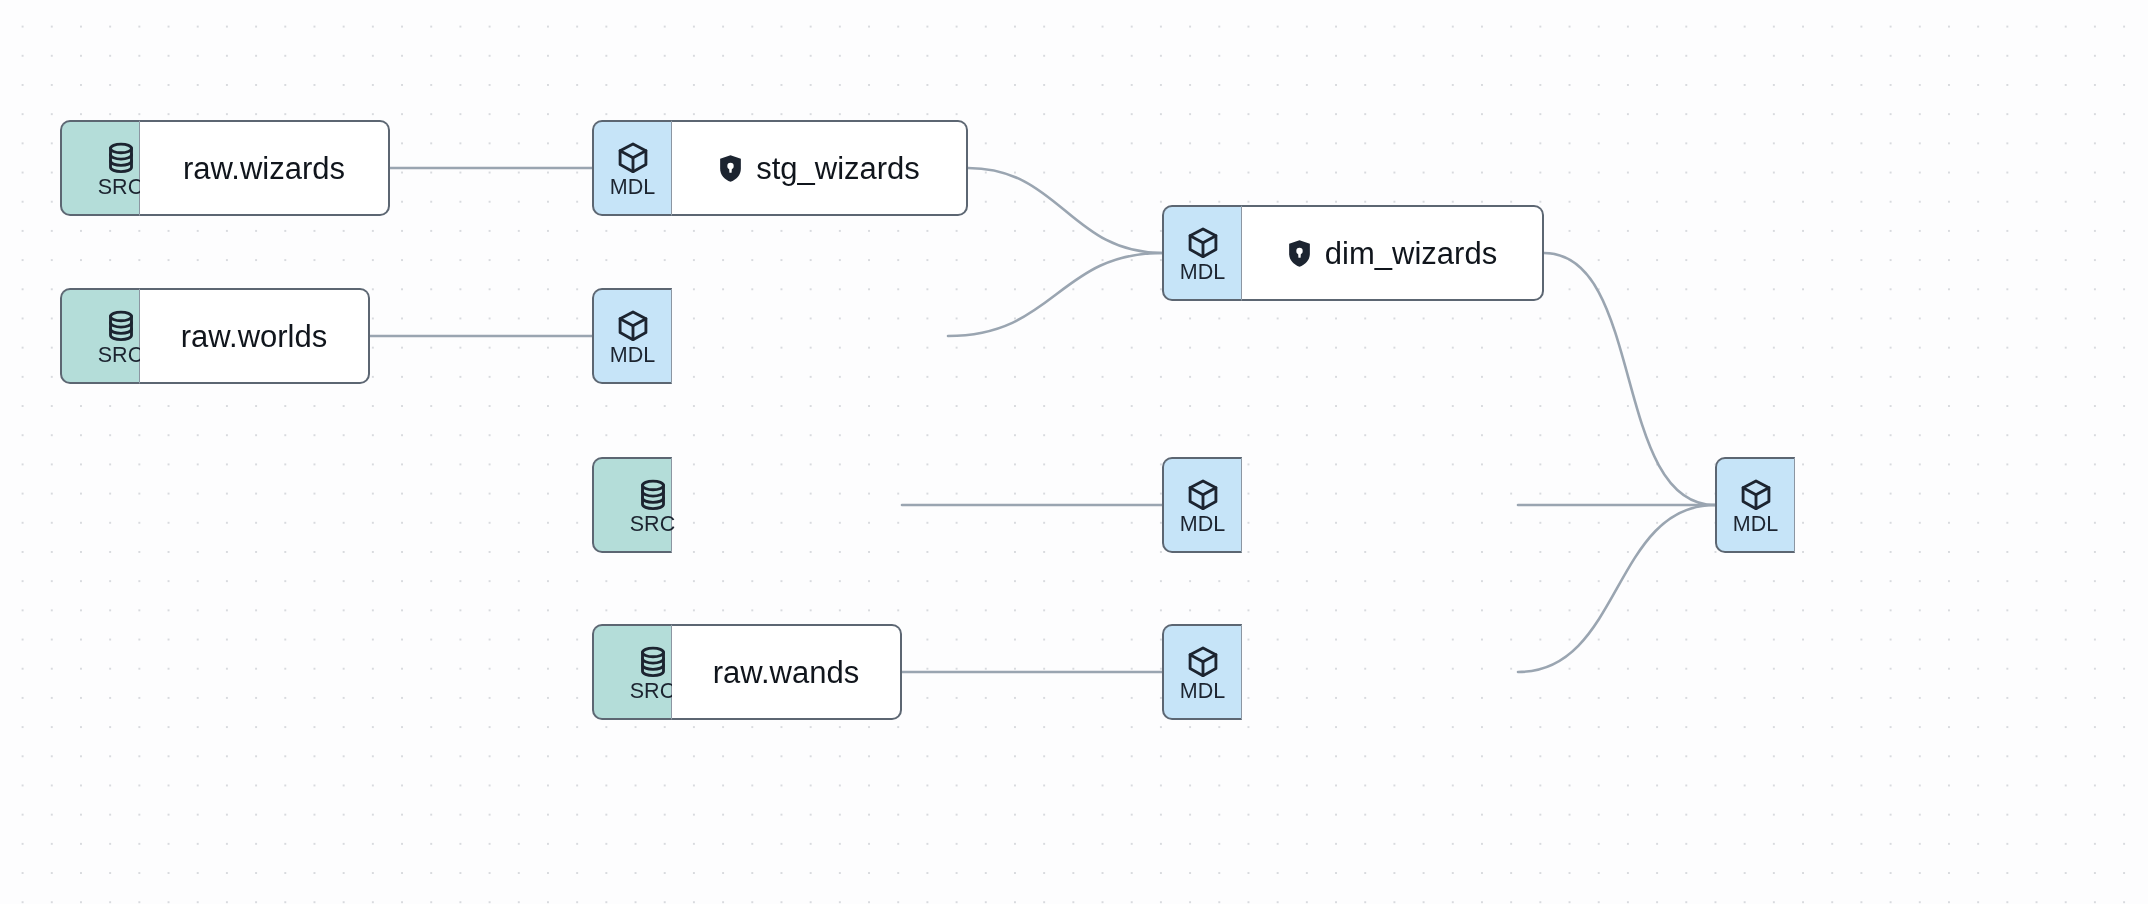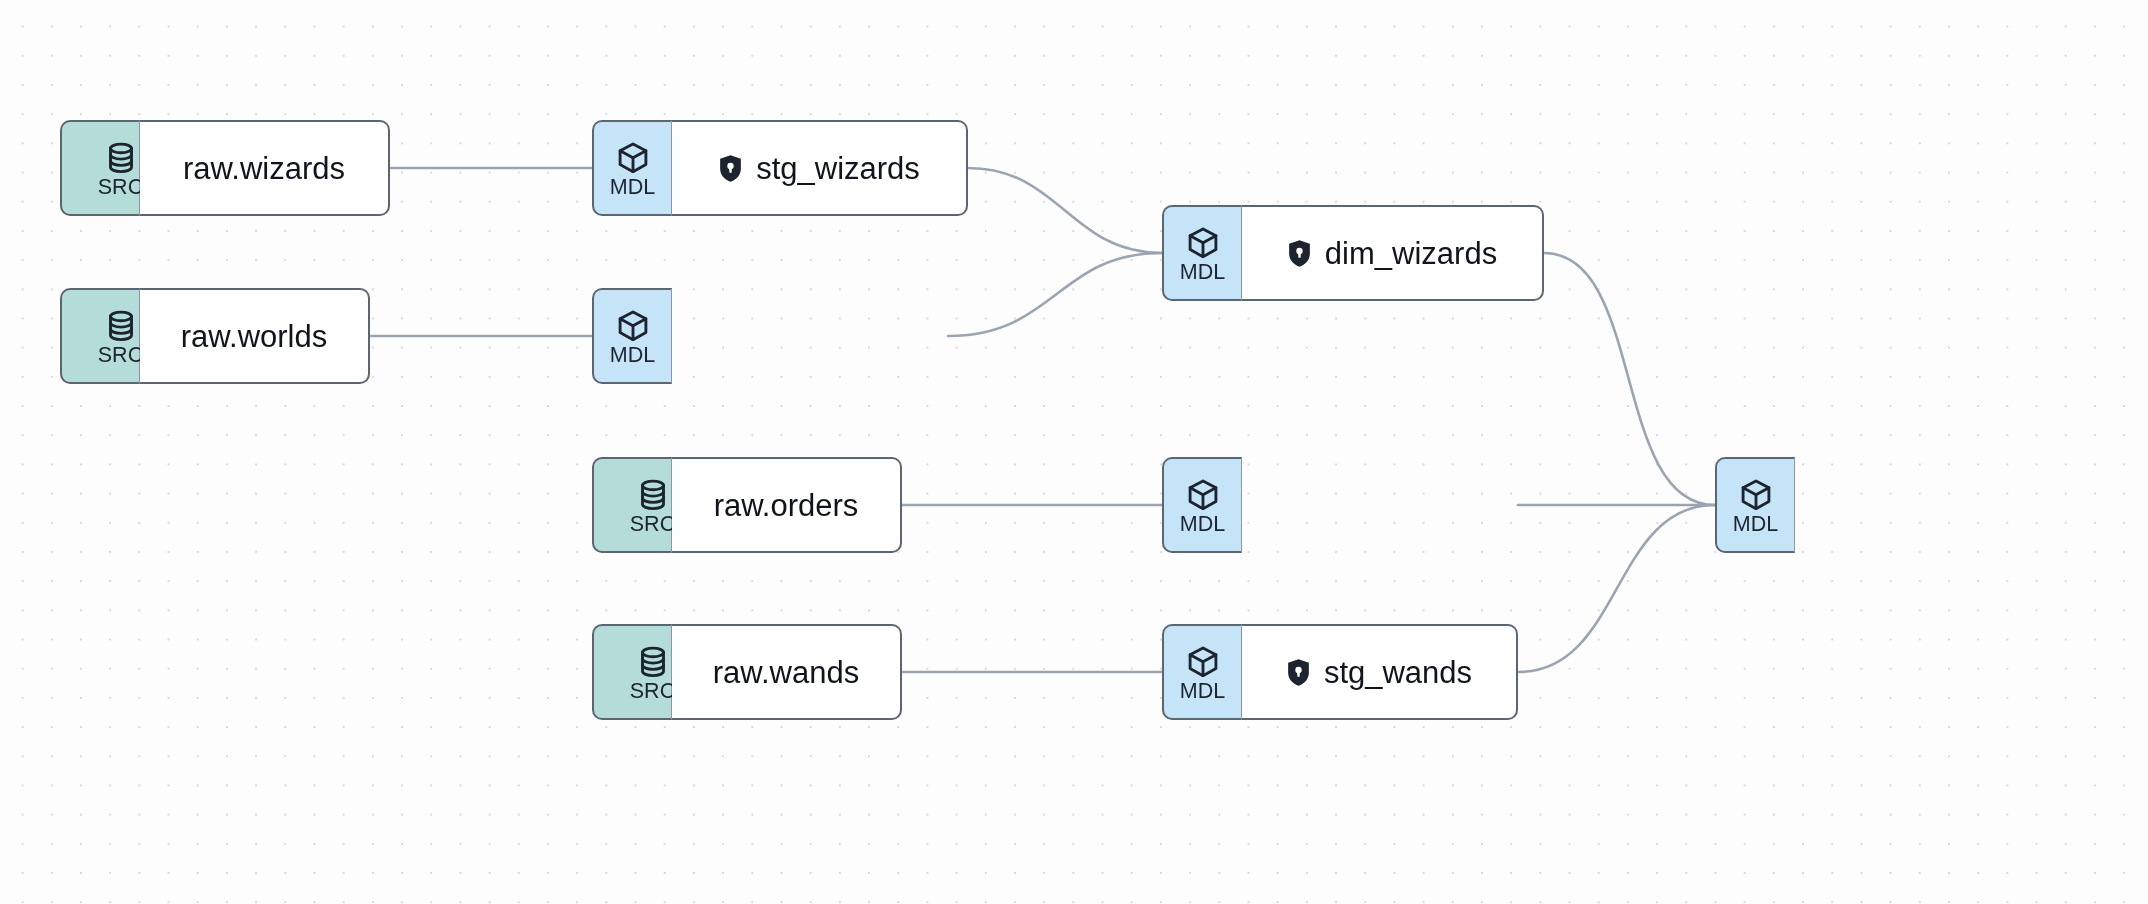--- a/index.html
+++ b/index.html
@@ -169,23 +169,20 @@
       <span class="badge-icon">
         <svg viewBox="0 0 24 24" width="36" height="36" fill="none" stroke="#1c2430" stroke-width="1.9" stroke-linecap="round" stroke-linejoin="round">
           <ellipse cx="12" cy="5.6" rx="7" ry="2.9"></ellipse>
           <path d="M5 5.6 v4.2 c0 1.6 3.13 2.9 7 2.9 s7 -1.3 7 -2.9 v-4.2"></path>
           <path d="M5 9.8 v4.2 c0 1.6 3.13 2.9 7 2.9 s7 -1.3 7 -2.9 v-4.2"></path>
           <path d="M5 14 v4.2 c0 1.6 3.13 2.9 7 2.9 s7 -1.3 7 -2.9 v-4.2"></path>
         </svg>
       </span>
       <span class="badge-text">SRC</span>
     </div>
-    <div class="node-body">
-      <span class="node-label">raw.orders</span>
-    </div>
   </div>
 
   <div class="node src" style="left:592px; top:624px; width:310px;">
     <div class="node-badge">
       <span class="badge-icon">
         <svg viewBox="0 0 24 24" width="36" height="36" fill="none" stroke="#1c2430" stroke-width="1.9" stroke-linecap="round" stroke-linejoin="round">
           <ellipse cx="12" cy="5.6" rx="7" ry="2.9"></ellipse>
           <path d="M5 5.6 v4.2 c0 1.6 3.13 2.9 7 2.9 s7 -1.3 7 -2.9 v-4.2"></path>
           <path d="M5 9.8 v4.2 c0 1.6 3.13 2.9 7 2.9 s7 -1.3 7 -2.9 v-4.2"></path>
           <path d="M5 14 v4.2 c0 1.6 3.13 2.9 7 2.9 s7 -1.3 7 -2.9 v-4.2"></path>
@@ -251,51 +248,41 @@
     <div class="node-badge">
       <span class="badge-icon">
         <svg viewBox="0 0 24 24" width="36" height="36" fill="none" stroke="#1c2430" stroke-width="1.9" stroke-linecap="round" stroke-linejoin="round">
           <path d="M12 2.6 L20.6 7.2 L20.6 16.4 L12 21.1 L3.4 16.4 L3.4 7.2 Z"></path>
           <path d="M3.4 7.2 L12 11.9 L20.6 7.2"></path>
           <path d="M12 11.9 L12 21.1"></path>
         </svg>
       </span>
       <span class="badge-text">MDL</span>
     </div>
+  </div>
+
+  <div class="node mdl" style="left:1162px; top:205px; width:382px;">
+    <div class="node-badge">
+      <span class="badge-icon">
+        <svg viewBox="0 0 24 24" width="36" height="36" fill="none" stroke="#1c2430" stroke-width="1.9" stroke-linecap="round" stroke-linejoin="round">
+          <path d="M12 2.6 L20.6 7.2 L20.6 16.4 L12 21.1 L3.4 16.4 L3.4 7.2 Z"></path>
+          <path d="M3.4 7.2 L12 11.9 L20.6 7.2"></path>
+          <path d="M12 11.9 L12 21.1"></path>
+        </svg>
+      </span>
+      <span class="badge-text">MDL</span>
+    </div>
     <div class="node-body">
       <span class="shield-icon">
         <svg viewBox="0 0 24 28" width="25" height="29">
           <path d="M12 1.2 L22 4.6 L22 14.2 C22 20.4 17.4 25 12 26.8 C6.6 25 2 20.4 2 14.2 L2 4.6 Z" fill="#1c2430"></path>
           <circle cx="12" cy="11.6" r="3.1" fill="#ffffff"></circle>
           <path d="M10.5 12.2 L13.5 12.2 L13 18 L11 18 Z" fill="#ffffff"></path>
         </svg>
       </span>
-      <span class="node-label">stg_wands</span>
-    </div>
-  </div>
-
-  <div class="node mdl" style="left:1162px; top:205px; width:382px;">
-    <div class="node-badge">
-      <span class="badge-icon">
-        <svg viewBox="0 0 24 24" width="36" height="36" fill="none" stroke="#1c2430" stroke-width="1.9" stroke-linecap="round" stroke-linejoin="round">
-          <path d="M12 2.6 L20.6 7.2 L20.6 16.4 L12 21.1 L3.4 16.4 L3.4 7.2 Z"></path>
-          <path d="M3.4 7.2 L12 11.9 L20.6 7.2"></path>
-          <path d="M12 11.9 L12 21.1"></path>
-        </svg>
-      </span>
-      <span class="badge-text">MDL</span>
-    </div>
-    <div class="node-body">
-      <span class="shield-icon">
-        <svg viewBox="0 0 24 28" width="25" height="29">
-          <path d="M12 1.2 L22 4.6 L22 14.2 C22 20.4 17.4 25 12 26.8 C6.6 25 2 20.4 2 14.2 L2 4.6 Z" fill="#1c2430"></path>
-          <circle cx="12" cy="11.6" r="3.1" fill="#ffffff"></circle>
-          <path d="M10.5 12.2 L13.5 12.2 L13 18 L11 18 Z" fill="#ffffff"></path>
-        </svg>
-      </span>
       <span class="node-label">dim_wizards</span>
     </div>
   </div>
 
   <div class="node mdl" style="left:1715px; top:457px; width:345px;">
     <div class="node-badge">
       <span class="badge-icon">
         <svg viewBox="0 0 24 24" width="36" height="36" fill="none" stroke="#1c2430" stroke-width="1.9" stroke-linecap="round" stroke-linejoin="round">
           <path d="M12 2.6 L20.6 7.2 L20.6 16.4 L12 21.1 L3.4 16.4 L3.4 7.2 Z"></path>
           <path d="M3.4 7.2 L12 11.9 L20.6 7.2"></path>

